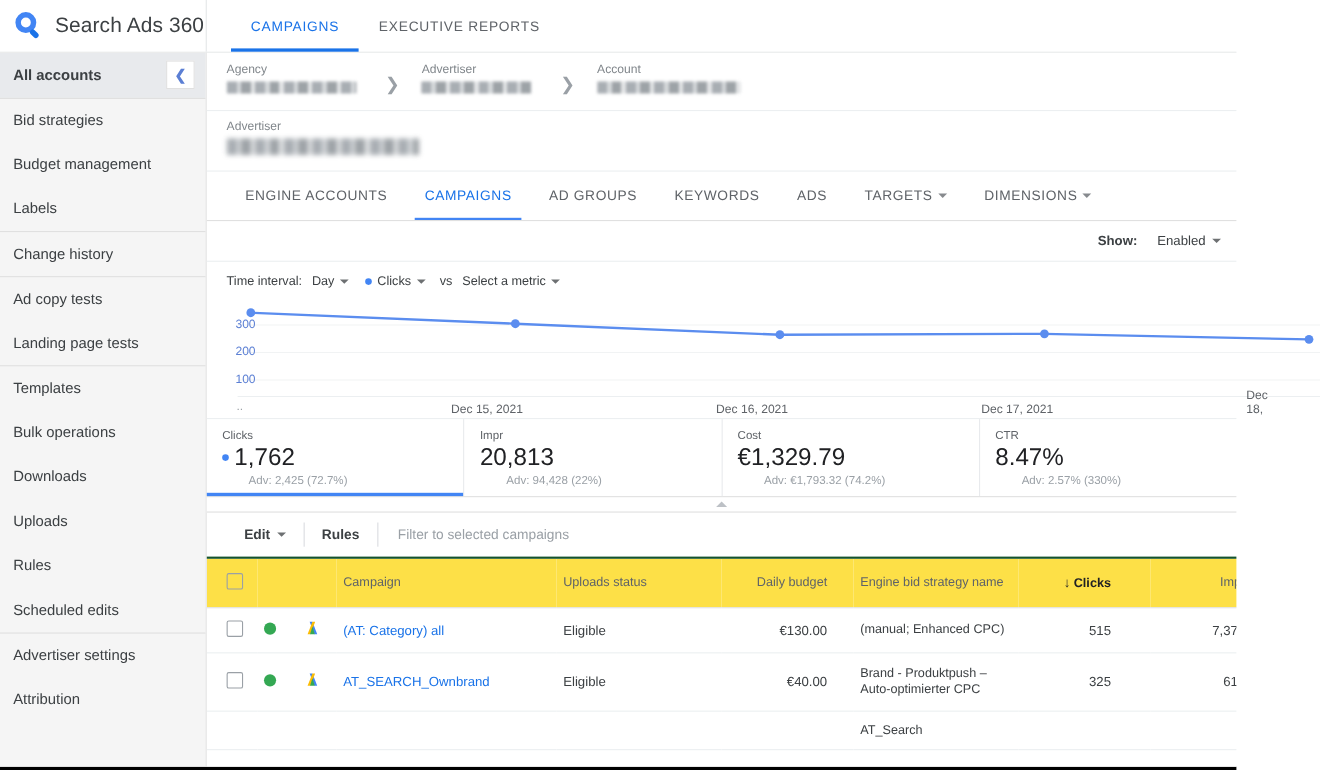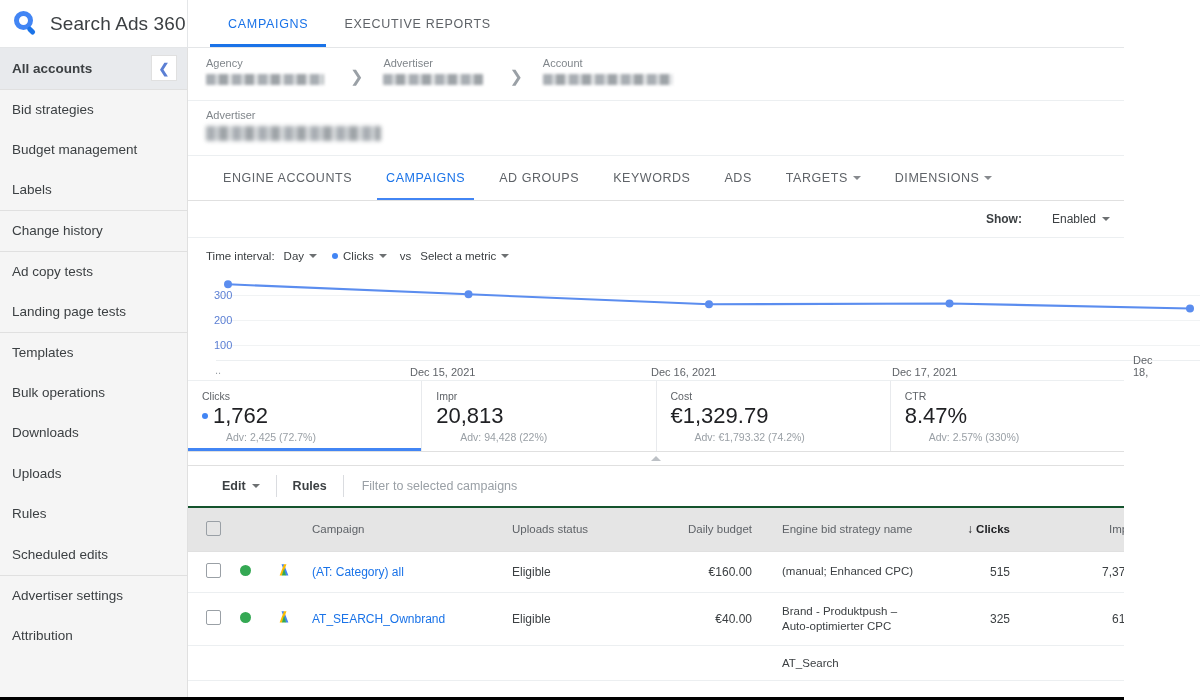--- a/index.html
+++ b/index.html
@@ -65,21 +65,21 @@
   .subtab { display: flex; align-items: center; gap: 5px; padding: 0 17px; font-size: 12.5px;
             letter-spacing: .55px; color: #5f6368; position: relative; cursor: pointer; }
   .subtab.active { color: #1a73e8; }
   .subtab.active::after { content: ""; position: absolute; left: 8px; right: 8px; bottom: 0;
                           height: 2.5px; background: #4285f4; }
   .caret { width: 0; height: 0; border-left: 4px solid transparent; border-right: 4px solid transparent;
            border-top: 4.5px solid currentColor; display: inline-block; opacity: .75; }
 
   
   .showrow { height: 37px; display: flex; align-items: center; justify-content: flex-end;
-             padding-right: 14px; border-bottom: 1px solid #eceff1; flex: none; gap: 30px; }
+             padding-right: 14px; border-bottom: 1px solid #eceff1; flex: none; gap: 18px; }
   .show-lbl { font-size: 12px; color: #3c4043; font-weight: bold; }
   .show-val { font-size: 12px; color: #3c4043; display: flex; align-items: center; gap: 6px;
               cursor: pointer; }
 
   
   .chartblock { flex: none; padding: 8px 0 0 0; }
   .metricrow { display: flex; align-items: center; gap: 9px; padding-left: 18px;
                font-size: 11.5px; color: #3c4043; height: 20px; }
   .metricrow .sel-ctl { display: flex; align-items: center; gap: 5px; cursor: pointer; }
   .blue-dot { width: 6px; height: 6px; border-radius: 50%; background: #4285f4; display: inline-block; }
@@ -111,21 +111,21 @@
   .tb-btn { font-size: 12.5px; color: #3c4043; font-weight: bold; display: flex; align-items: center;
             gap: 6px; padding: 0 16px; cursor: pointer; }
   .tb-divider { width: 1px; height: 22px; background: #dadce0; }
   .tb-filter { font-size: 12.5px; color: #9aa0a6; padding-left: 18px; cursor: text; }
 
   
   .tablewrap { flex: 1; overflow: hidden; }
   table { width: 100%; border-collapse: collapse; table-layout: fixed; }
   thead th { font-size: 11.5px; color: #5f6368; font-weight: normal; text-align: left;
              padding: 13px 6px; vertical-align: middle; border-bottom: 1px solid #e0e0e0;
-             background: #e5e5e5; }
+             background: #fde047; }
   thead th.sorted { color: #202124; font-weight: bold; }
   td { font-size: 12px; color: #3c4043; padding: 11px 6px; border-bottom: 1px solid #eceff1;
        vertical-align: middle; }
   .c-check { width: 46px; padding-left: 18px; }
   .c-dot   { width: 36px; }
   .c-logo  { width: 36px; }
   .c-name  { width: 200px; }
   .c-status{ width: 150px; }
   .c-budget{ width: 120px; text-align: right; padding-right: 24px; }
   .c-bid   { width: 150px; }
@@ -394,21 +394,21 @@
               <td class="c-dot"><span class="green-dot"></span></td>
               <td class="c-logo">
                 <svg class="ga-logo" viewBox="0 0 24 24">
                   <path d="M12 2 L19 20 L15 20 L8 2 Z" fill="#4285f4"></path>
                   <path d="M12 2 L5 20 L9 20 L16 2 Z" fill="#fbbc04"></path>
                   <path d="M12 9 L15.5 20 L8.5 20 Z" fill="#34a853"></path>
                 </svg>
               </td>
               <td class="c-name"><span class="camp-link">(AT: Category) all</span></td>
               <td class="c-status">Eligible</td>
-              <td class="c-budget">€160.00</td>
+              <td class="c-budget">€130.00</td>
               <td class="c-bid bidcell">(manual; Enhanced CPC)</td>
               <td class="c-clicks">515</td>
               <td class="c-impr">7,372</td>
             </tr>
             <tr>
               <td class="c-check"><span class="chk"></span></td>
               <td class="c-dot"><span class="green-dot"></span></td>
               <td class="c-logo">
                 <svg class="ga-logo" viewBox="0 0 24 24">
                   <path d="M12 2 L19 20 L15 20 L8 2 Z" fill="#4285f4"></path>

